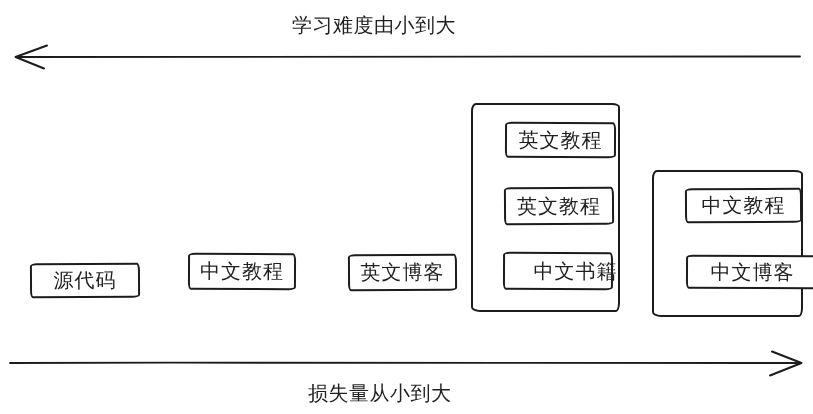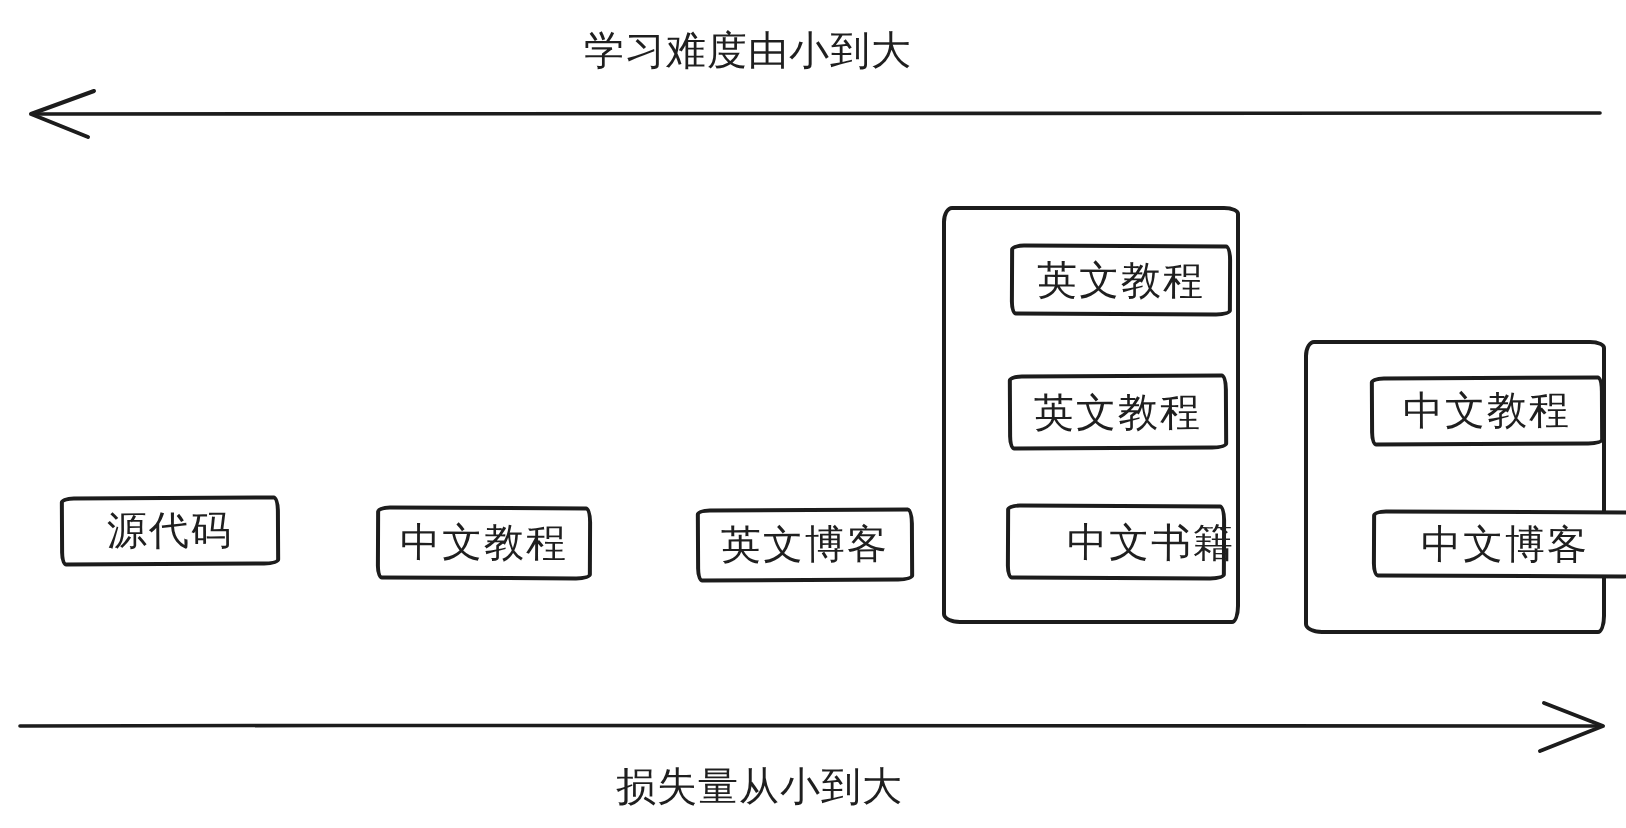--- a/index.html
+++ b/index.html
@@ -59,21 +59,21 @@
 
 <div id="canvas">
 
   <div class="axis-label" style="left: 292px; top: 12px;">学习难度由小到大</div>
 
   <svg class="arrow-svg" style="top: 40px;" width="813" height="34" fill="none" stroke="#1c1c1c" stroke-width="1.8" stroke-linecap="round" stroke-linejoin="round">
     <path d="M 800 16.5 C 560 17.6, 300 15.6, 18 17"></path>
     <path d="M 47 5.5 L 15.5 17 L 44 28.5" stroke-width="2"></path>
   </svg>
 
-  <div class="sketch-box r-neg" style="left: 14px; top: 248px; width: 110px; height: 35px;">
+  <div class="sketch-box r-neg" style="left: 14px; top: 263px; width: 110px; height: 35px;">
     <span>源代码</span>
   </div>
 
   <div class="sketch-box r-pos" style="left: 172px; top: 253px; width: 108px; height: 37px;">
     <span>中文教程</span>
   </div>
 
   <div class="sketch-box r-neg" style="left: 332px; top: 254px; width: 109px; height: 37px;">
     <span>英文博客</span>
   </div>

